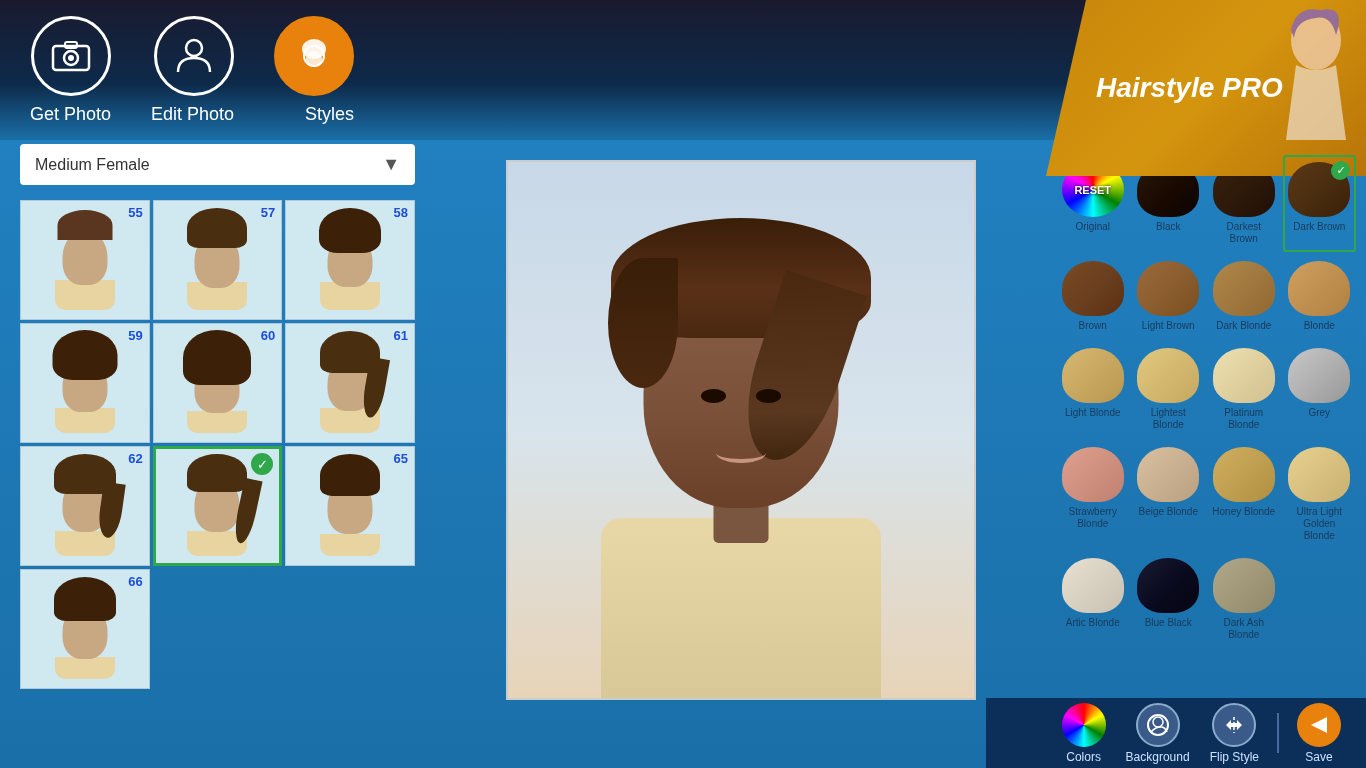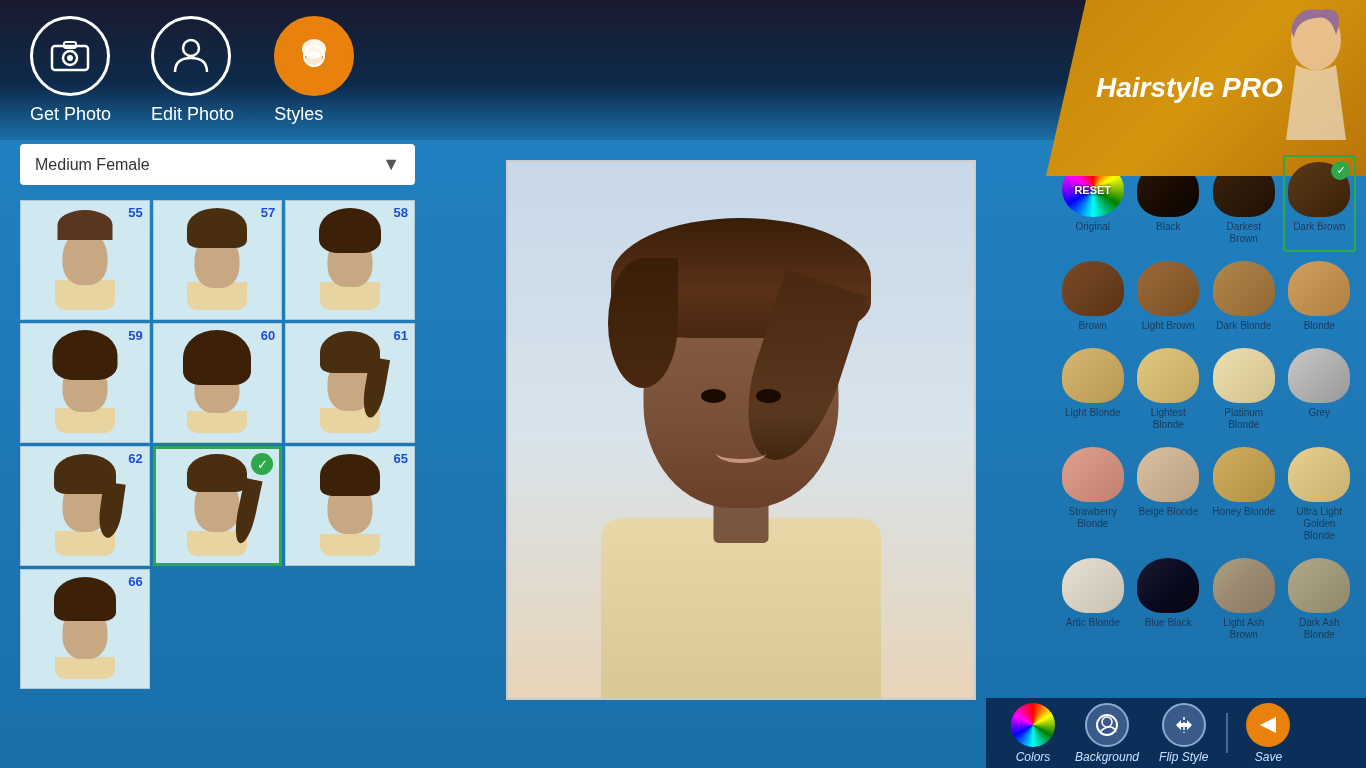--- a/index.html
+++ b/index.html
@@ -18,21 +18,21 @@
       height: 140px;
       background: linear-gradient(180deg, #1a1a2e 0%, #0d2a4a 60%, #1a6fa8 100%);
       display: flex;
       align-items: center;
       padding: 0 30px;
       position: relative;
     }
     .nav-item {
       display: flex;
       flex-direction: column;
-      align-items: flex-start;
+      align-items: flex-end;
       margin-right: 40px;
       cursor: pointer;
       color: white;
     }
     .nav-icon-circle {
       width: 80px;
       height: 80px;
       border-radius: 50%;
       border: 3px solid white;
       display: flex;
@@ -243,23 +243,22 @@
     
     #bottom-bar {
       position: absolute;
       bottom: 0;
       right: 0;
       width: 380px;
       height: 70px;
       background: rgba(10, 40, 80, 0.9);
       display: flex;
       align-items: center;
-      justify-content: flex-start;
+      justify-content: flex-end;
       padding: 0 15px;
-      font-style: italic;
     }
     .bottom-btn {
       display: flex;
       flex-direction: column;
       align-items: center;
       margin: 0 10px;
       cursor: pointer;
       color: white;
     }
     .bottom-btn-icon {
@@ -572,24 +571,20 @@
 
       <div class="color-cell">
         <div class="color-swatch" style="background:linear-gradient(135deg, #e8e0d0 0%, #d8d0c0 50%, #c8c0b0 100%);border-radius:50% 50% 40% 40%;"></div>
         <span class="color-label">Artic Blonde</span>
       </div>
       <div class="color-cell">
         <div class="color-swatch" style="background:linear-gradient(135deg, #1a1a30 0%, #0a0a20 50%, #050510 100%);border-radius:50% 50% 40% 40%;"></div>
         <span class="color-label">Blue Black</span>
       </div>
       <div class="color-cell">
-        <div class="color-swatch" style="background:linear-gradient(135deg, #aaa080 0%, #9a8870 50%, #8a7860 100%);border-radius:50% 50% 40% 40%;"></div>
-        <span class="color-label">Light Ash Brown</span>
-      </div>
-      <div class="color-cell">
         <div class="color-swatch" style="background:linear-gradient(135deg, #b0a888 0%, #a09878 50%, #908868 100%);border-radius:50% 50% 40% 40%;"></div>
         <span class="color-label">Dark Ash Blonde</span>
       </div>
 
     </div>
   </div>
 </div>
 
 <div id="bottom-bar">
   <div class="bottom-btn btn-colors">

